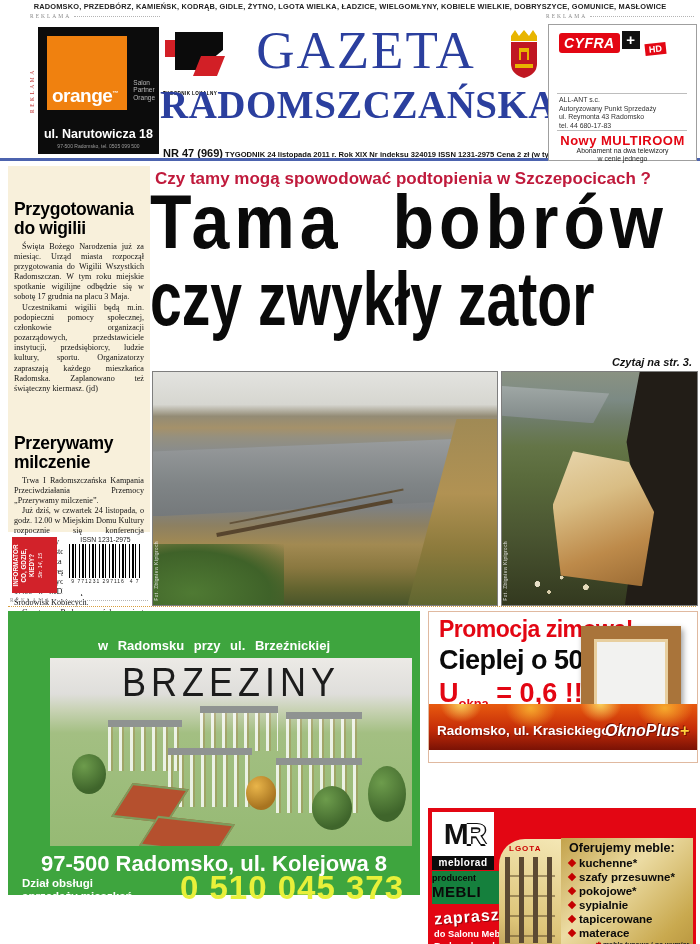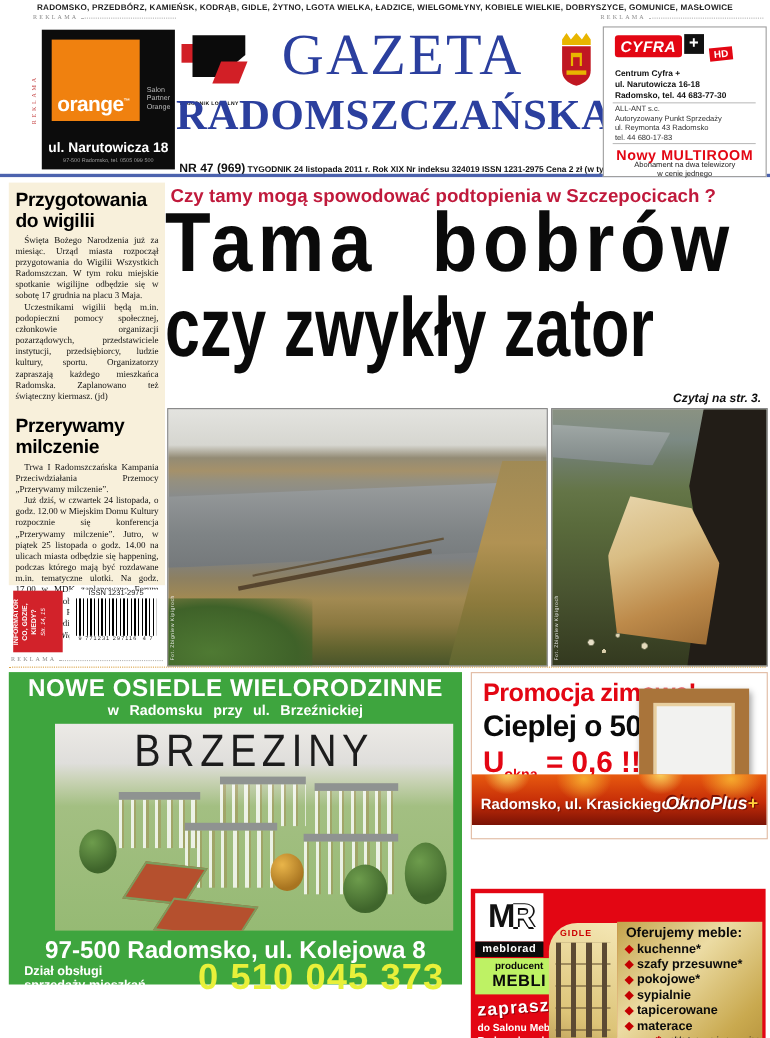--- a/index.html
+++ b/index.html
@@ -49,21 +49,21 @@
           padding:1px 4px;transform:rotate(-6deg);}
   .cyfra-b1{position:absolute;left:10px;top:37px;font-weight:bold;font-size:7.6px;line-height:1.3;color:#111;}
   .cyfra-div1{position:absolute;left:8px;top:68px;width:130px;border-top:1px solid #bdbdbd;}
   .cyfra-b2{position:absolute;left:10px;top:71px;font-size:6.9px;line-height:1.25;color:#333;}
   .cyfra-div2{position:absolute;left:8px;top:105px;width:130px;border-top:1px solid #bdbdbd;}
   .cyfra-mr{position:absolute;left:0;top:108px;width:100%;text-align:center;color:#E30613;font-weight:bold;font-size:13px;letter-spacing:.5px;}
   .cyfra-ab{position:absolute;left:0;top:122px;width:100%;text-align:center;font-size:6.9px;line-height:1.15;color:#222;}
 
   
   .leftcol{left:8px;top:166px;width:142px;height:366px;background:#F8F0DB;}
-  .art-h{font-size:17.5px;font-weight:bold;line-height:1.1;color:#000;padding:6px 6px 3px 6px;letter-spacing:-.3px;}
+  .art-h{font-size:17.5px;font-weight:bold;line-height:1.1;color:#000;padding:6px 6px 3px 6px;letter-spacing:-.3px;margin-top:28px;}
   .art-b{font-family:"Liberation Serif",serif;font-size:8.2px;line-height:1.24;text-align:justify;
          color:#131313;padding:0 6px;}
   .art-b p{margin:0;text-indent:8px;}
   .art-foot{font-family:"Liberation Serif",serif;font-size:8.2px;font-style:italic;text-align:right;padding:1px 6px 0 0;}
 
   
   .badge{left:12px;top:537px;width:45px;height:56px;background:#D2222A;overflow:hidden;}
   .badge-in{position:absolute;left:-6px;top:6px;width:56px;height:45px;transform:rotate(-90deg);
             color:#fff;text-align:center;}
   .badge-l1{font-size:6.3px;font-weight:bold;line-height:1.25;}
@@ -155,21 +155,21 @@
     text-shadow:1px 1px 0 #7a1205,-1px -1px 0 #7a1205;}
   .ok-brand .plus{color:#ffd23c;}
 
   
   .meb{left:428px;top:764px;width:268px;height:176px;background:#E30613;overflow:hidden;margin-top:44px;}
   .mr-logo{position:absolute;left:4px;top:4px;width:62px;height:44px;background:#fff;text-align:center;}
   .mr-mark{font-weight:bold;font-size:30px;line-height:44px;letter-spacing:-4px;color:#111;}
   .mr-mark .r{color:#fff;text-shadow:-1.5px 0 #111,1.5px 0 #111,0 -1.5px #111,0 1.5px #111;}
   .mr-black{position:absolute;left:4px;top:48px;width:62px;height:14px;background:#0c0c0c;color:#fff;
     font-weight:bold;font-size:10px;text-align:center;line-height:14px;letter-spacing:.5px;}
-  .mr-yellow{position:absolute;left:4px;top:63px;width:80px;height:33px;background:#bef264;color:#0a0a0a;text-align:center;}
+  .mr-yellow{position:absolute;left:4px;top:63px;width:80px;height:33px;background:#15803d;color:#0a0a0a;text-align:left;}
   .mr-yellow .p1{font-size:9px;font-weight:bold;display:block;margin-top:2px;}
   .mr-yellow .p2{font-size:15px;font-weight:bold;display:block;letter-spacing:.5px;}
   .mr-zapr{position:absolute;left:6px;top:99px;color:#fff;font-weight:bold;font-size:16px;
     transform:rotate(-4deg);letter-spacing:1px;text-shadow:1px 1px 0 #8e0009;}
   .mr-addr{position:absolute;left:6px;top:120px;color:#fff;font-weight:bold;font-size:9.3px;line-height:1.3;}
   .mr-head{position:absolute;left:70px;top:3px;width:194px;height:24px;border:2px solid #fff;
     color:#fff;font-weight:bold;font-size:18.5px;text-align:center;line-height:24px;letter-spacing:1px;}
   .mr-bld{position:absolute;left:71px;top:31px;width:62px;height:118px;
     background:linear-gradient(200deg,#f4e7b5 0,#ddc478 70%,#b99a55 100%);
     border-top-left-radius:26px;overflow:hidden;}
@@ -241,25 +241,20 @@
   <div class="abs issue">
     <b>NR 47 (969)</b><span> TYGODNIK 24 listopada 2011 r. Rok XIX Nr indeksu 324019 ISSN 1231-2975 Cena 2 zł (w tym 8% VAT)</span>
   </div>
   <div class="abs bluebar"></div>
 
   <div class="abs cyfra">
     <div class="cyfra-logo">
       <span class="cyfra-box">CYFRA</span><span class="plus-box">+</span>
       <span class="hd-box">HD</span>
     </div>
-    <div class="cyfra-b1">
-      <div>Centrum Cyfra +</div>
-      <div>ul. Narutowicza 16-18</div>
-      <div>Radomsko, tel. 44 683-77-30</div>
-    </div>
     <div class="cyfra-div1"></div>
     <div class="cyfra-b2">
       <div>ALL-ANT s.c.</div>
       <div>Autoryzowany Punkt Sprzedaży</div>
       <div>ul. Reymonta 43 Radomsko</div>
       <div>tel. 44 680-17-83</div>
     </div>
     <div class="cyfra-div2"></div>
     <div class="cyfra-mr">Nowy MULTIROOM</div>
     <div class="cyfra-ab">
@@ -321,21 +316,20 @@
     <div class="pR-pond"></div>
     <div class="pR-trunk"></div>
     <div class="pR-wood"></div>
     <div class="pR-chips"></div>
     <div class="pcredit">Fot. Zbigniew Kipigroch</div>
   </div>
 
   <div class="abs dotsep"></div>
 
   <div class="abs brz">
-    <div class="brz-h1">NOWE OSIEDLE WIELORODZINNE</div>
     <div class="brz-h2">w Radomsku   przy  ul. Brzeźnickiej</div>
     <div class="brz-img">
       <div class="brz-name">BRZEZINY</div>
       <div class="bld" style="left:58px;top:62px;width:74px;height:44px;"></div>
       <div class="bld" style="left:150px;top:48px;width:78px;height:38px;"></div>
       <div class="bld" style="left:236px;top:54px;width:76px;height:40px;"></div>
       <div class="bld" style="left:118px;top:90px;width:84px;height:52px;"></div>
       <div class="bld" style="left:226px;top:100px;width:86px;height:48px;"></div>
       <div class="court" style="left:70px;top:128px;width:56px;height:30px;"></div>
       <div class="court" style="left:96px;top:162px;width:78px;height:26px;"></div>
@@ -379,21 +373,21 @@
       <span class="p2">MEBLI</span>
     </div>
     <div class="mr-zapr">zapraszamy</div>
     <div class="mr-addr">
       <div>do Salonu Meblowego</div>
       <div>Radomsko, ul. Krakowska 36/38</div>
       <div>tel. 515 286 626</div>
       <div>www.meblorad.com.pl</div>
     </div>
     <div class="mr-bld">
-      <span class="sign">GIDLE</span>
+      <span class="sign">LGOTA</span>
       <span class="win"></span>
     </div>
     <div class="mr-gold">
       <div class="mr-offer">Oferujemy meble:</div>
       <ul class="mr-list">
         <li>
             <span class="diamond"></span>
             <span>kuchenne*</span>
           </li>
         <li>

